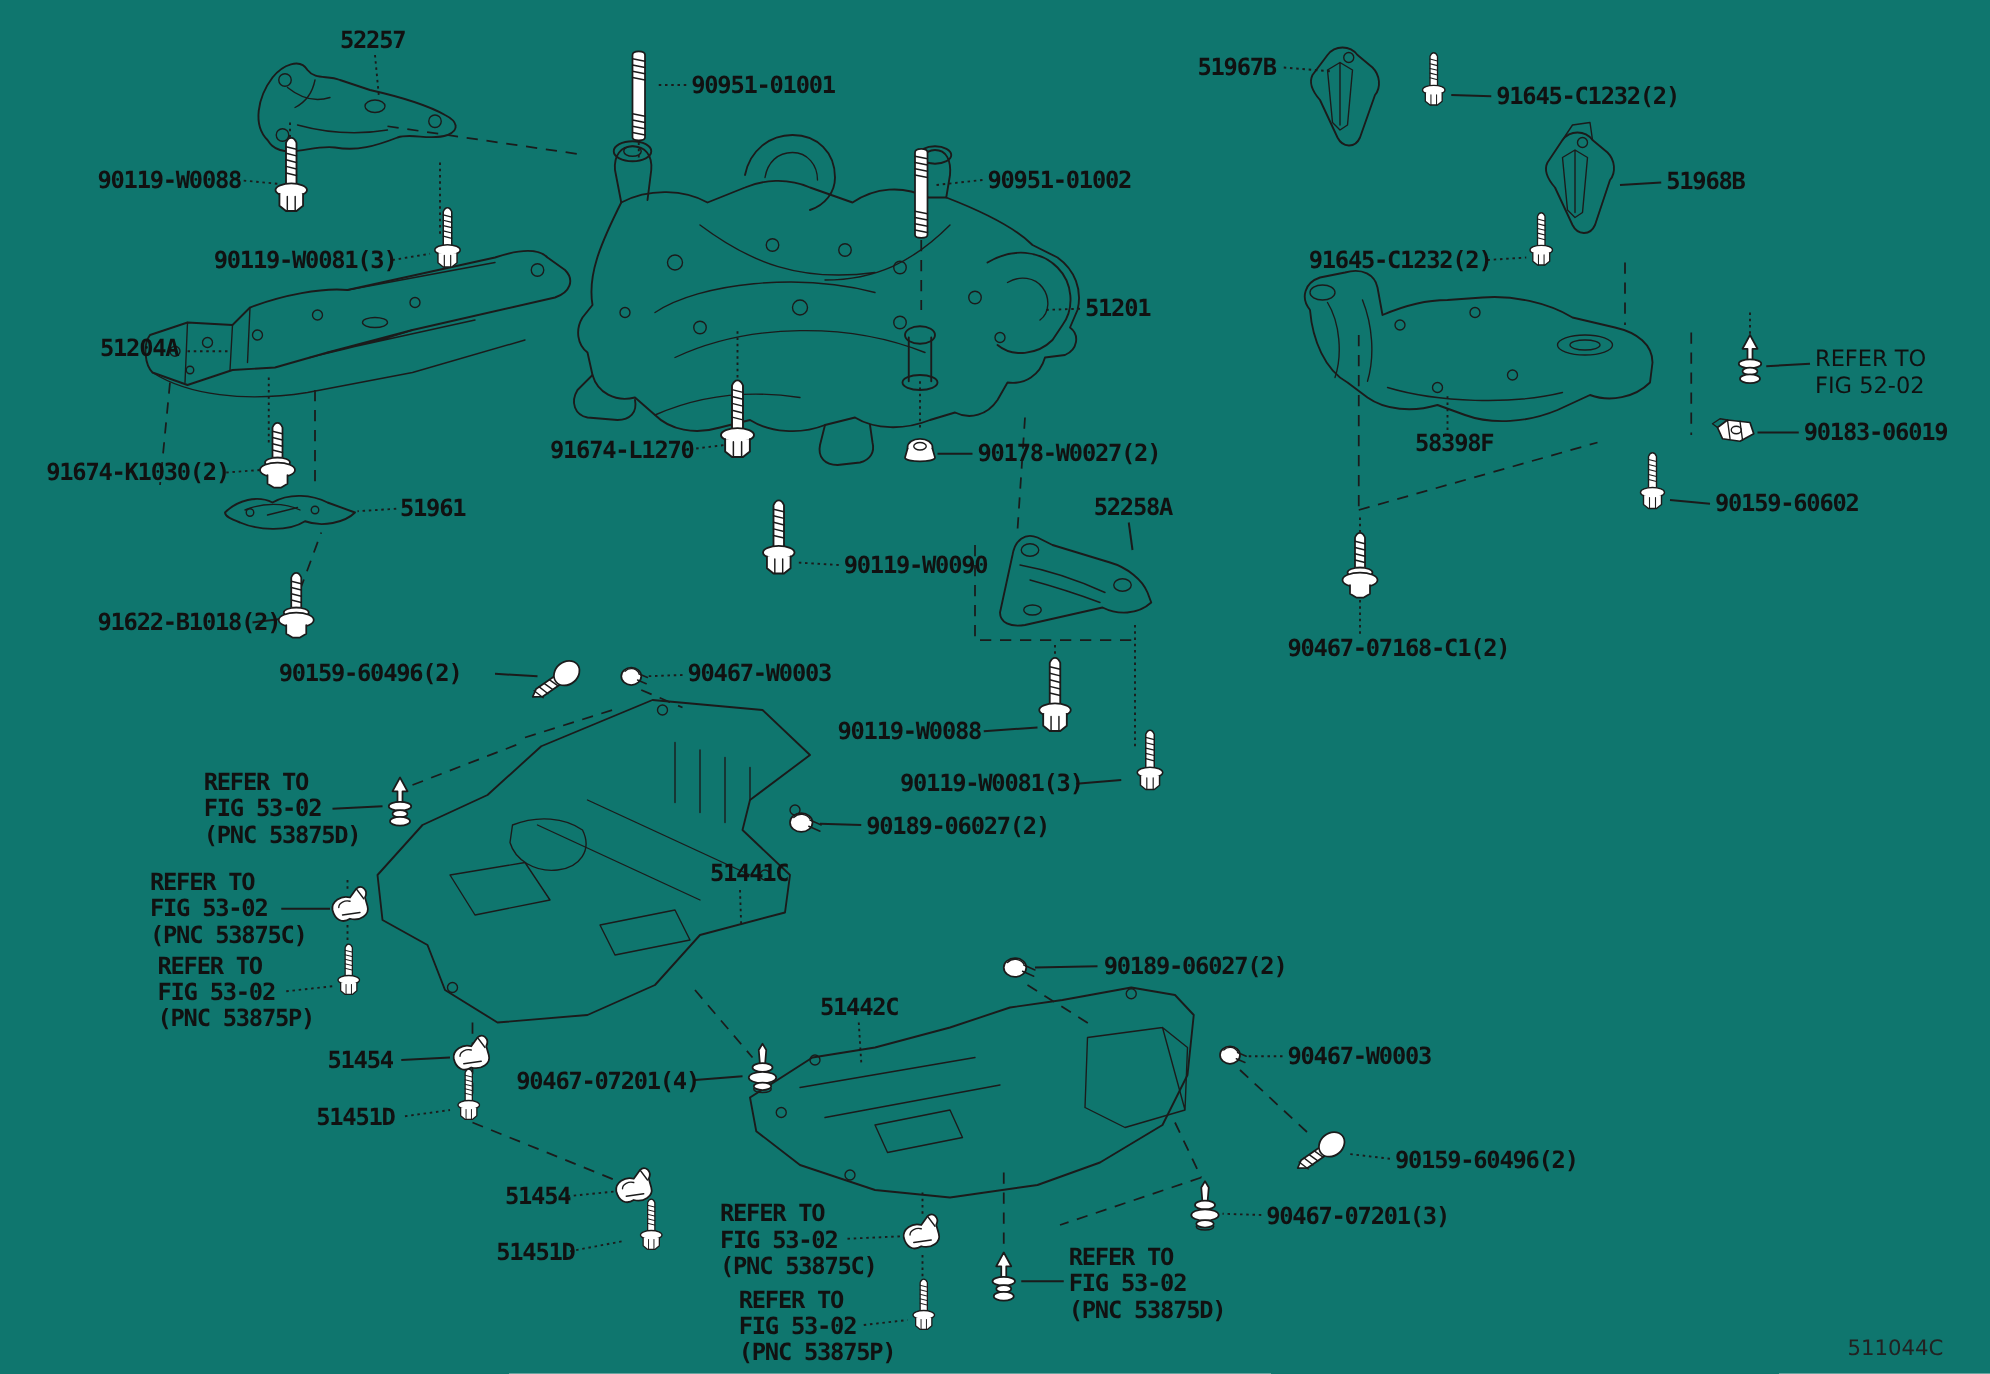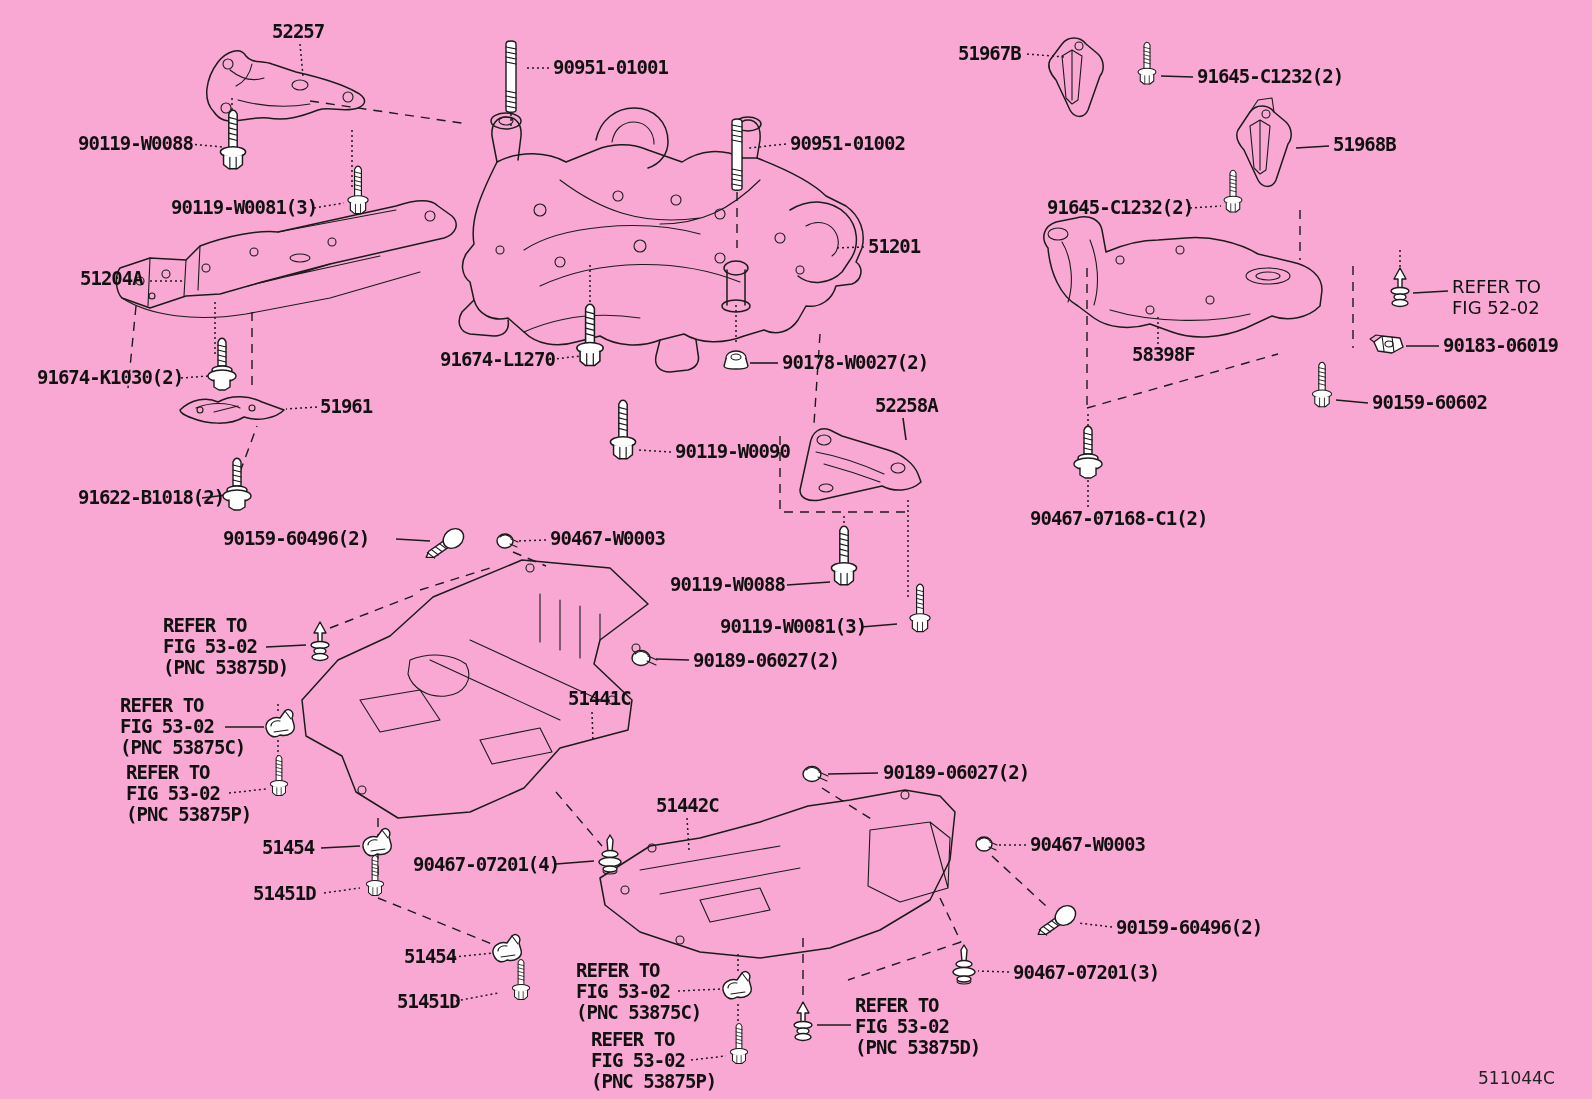--- a/index.html
+++ b/index.html
@@ -1,16 +1,16 @@
 <!DOCTYPE html>
 <html><head>
 <meta charset="utf-8">
 <style>
   html,body{margin:0;padding:0;background:#e8e8e8;}
-  .stage{position:relative;width:1592px;height:1099px;background:#f9a8d4;overflow:hidden;margin:0 auto;}
+  .stage{position:relative;width:1592px;height:1099px;background:#0f766e;overflow:hidden;margin:0 auto;}
   svg{position:absolute;left:0;top:0;}
   .part{fill:none;stroke:#1b1b1b;stroke-width:1.5;stroke-linejoin:round;stroke-linecap:round;}
   .part-thin{fill:none;stroke:#1b1b1b;stroke-width:1.1;stroke-linejoin:round;stroke-linecap:round;}
   .fast{fill:#ffffff;stroke:#1b1b1b;stroke-width:1.4;stroke-linejoin:round;stroke-linecap:round;}
   .leader-dotted{stroke:#1b1b1b;stroke-width:1.5;stroke-dasharray:2 3;fill:none;}
   .leader-solid{stroke:#1b1b1b;stroke-width:1.6;fill:none;}
   .proj{stroke:#1b1b1b;stroke-width:1.4;stroke-dasharray:9 7;fill:none;}
   text{font:bold 19px "DejaVu Sans Mono", monospace;letter-spacing:-1px;fill:#111;}
   text.light{font:18px "DejaVu Sans", sans-serif;letter-spacing:0;}
   text.code{font:17px "DejaVu Sans", sans-serif;letter-spacing:0;fill:#222;}

